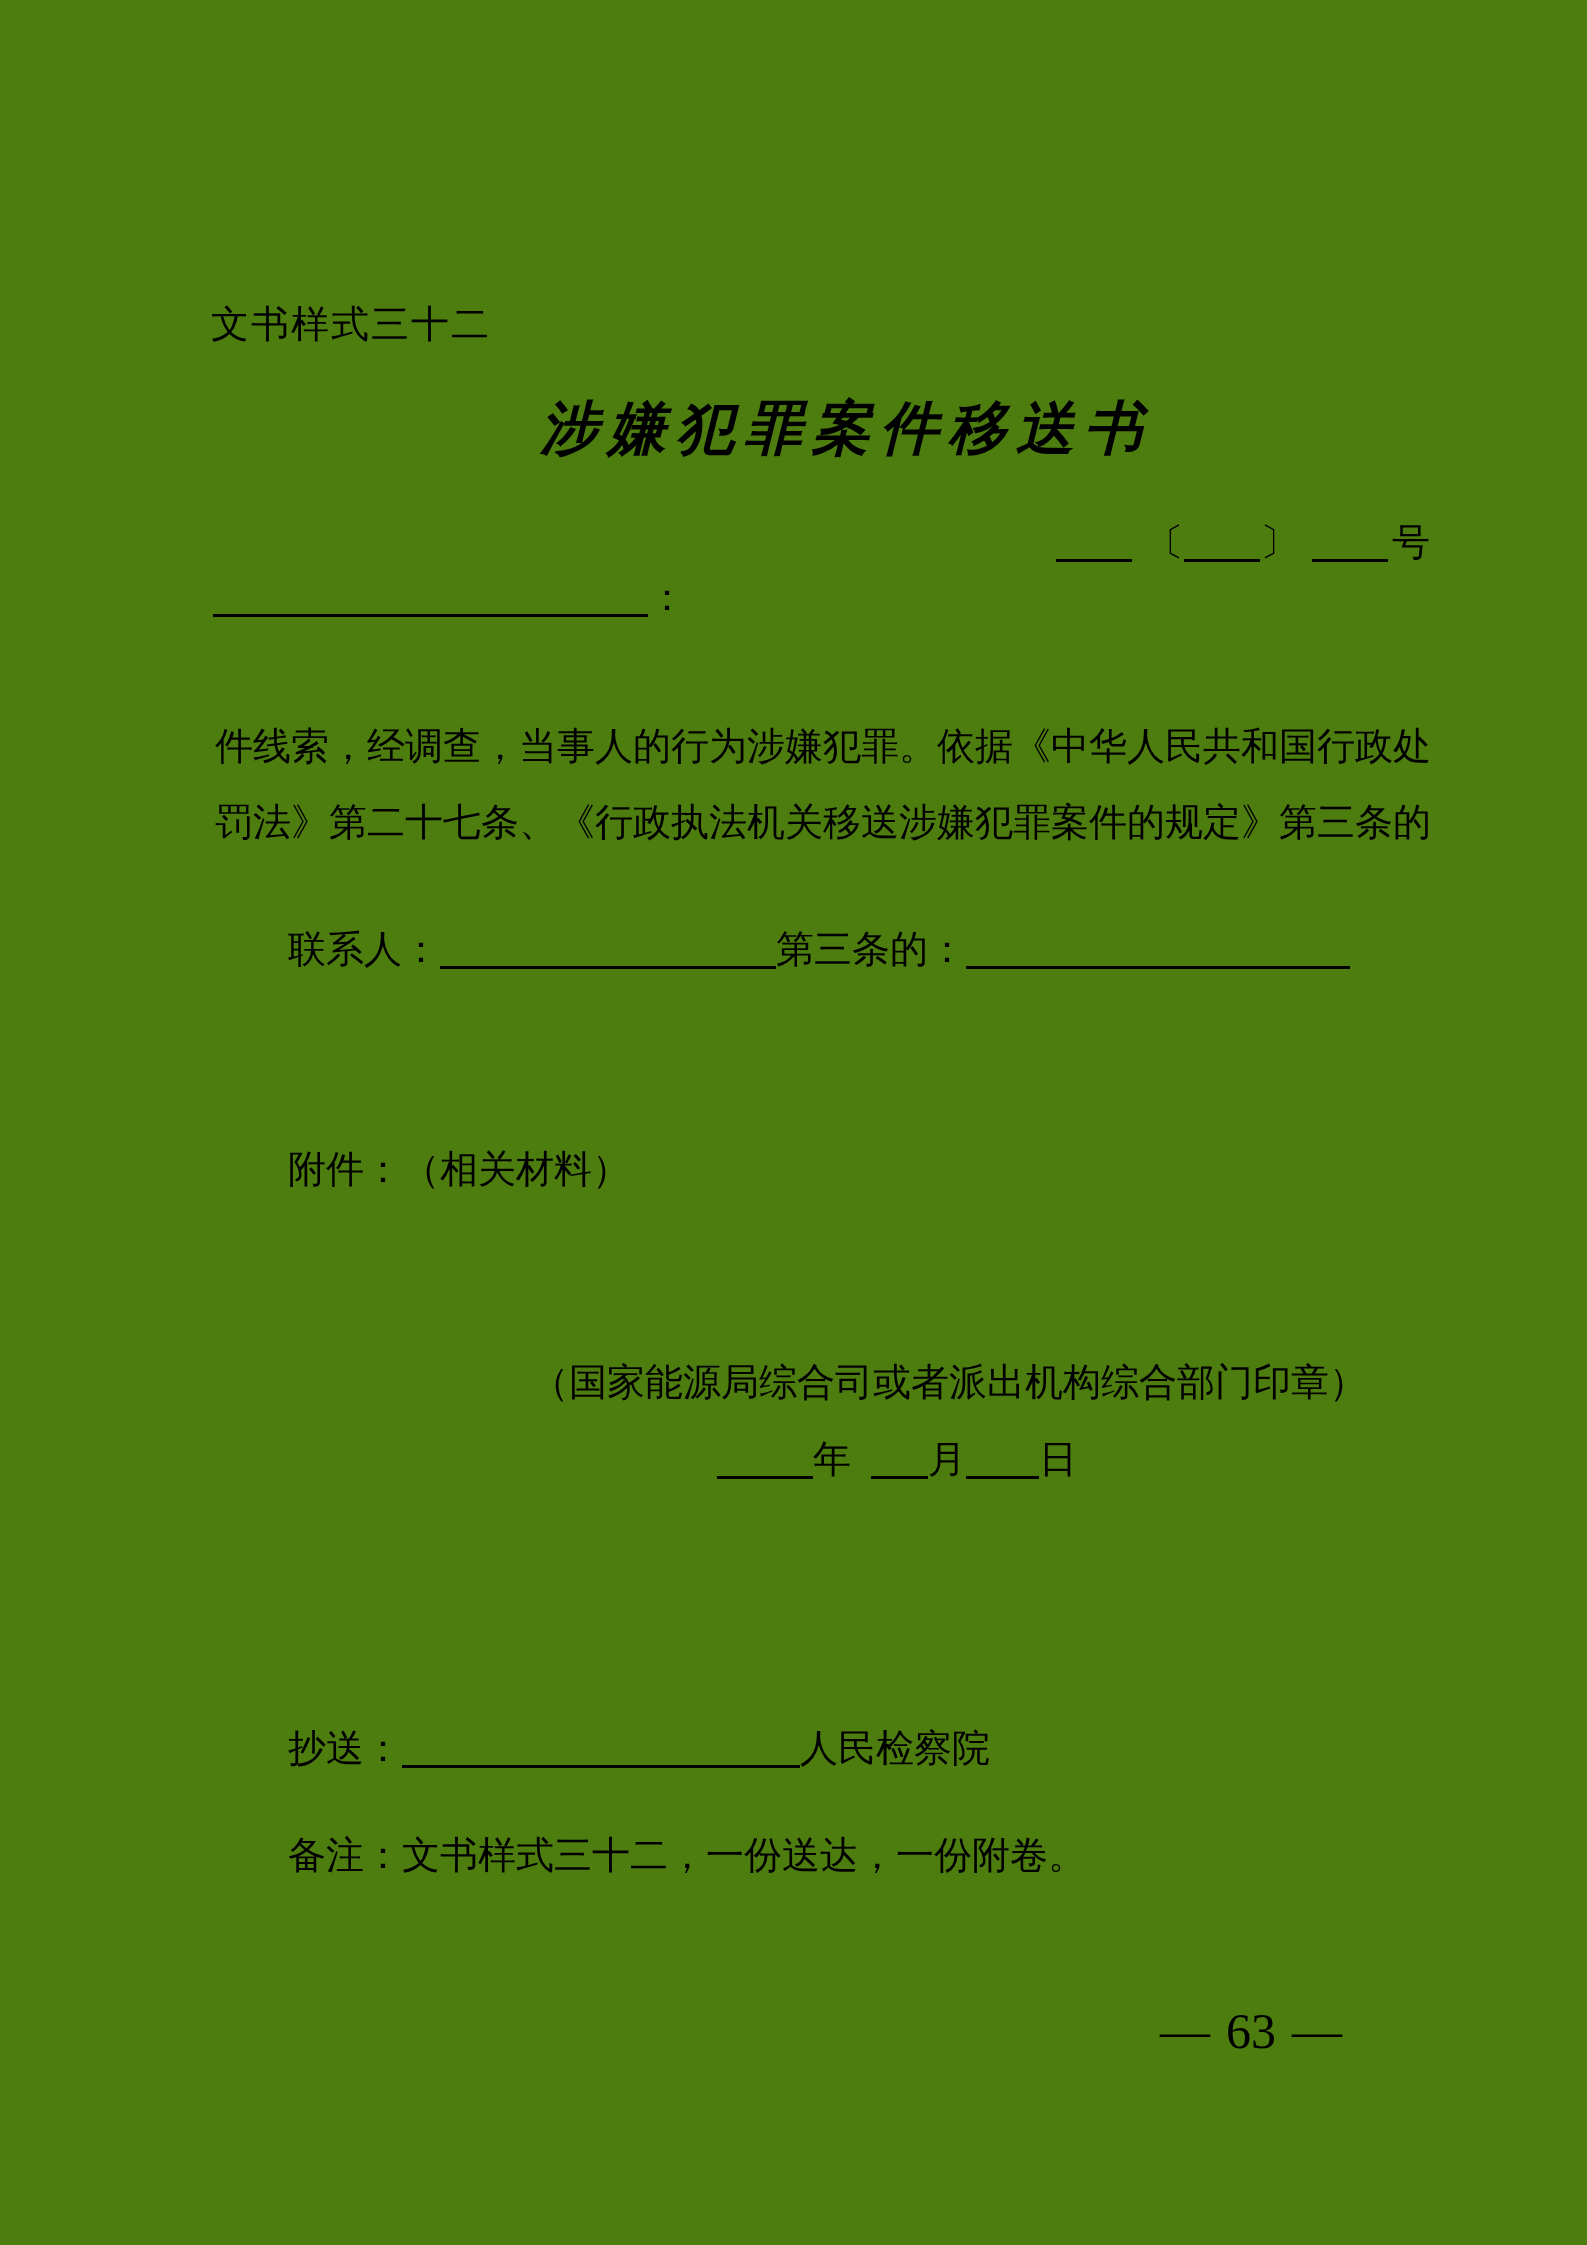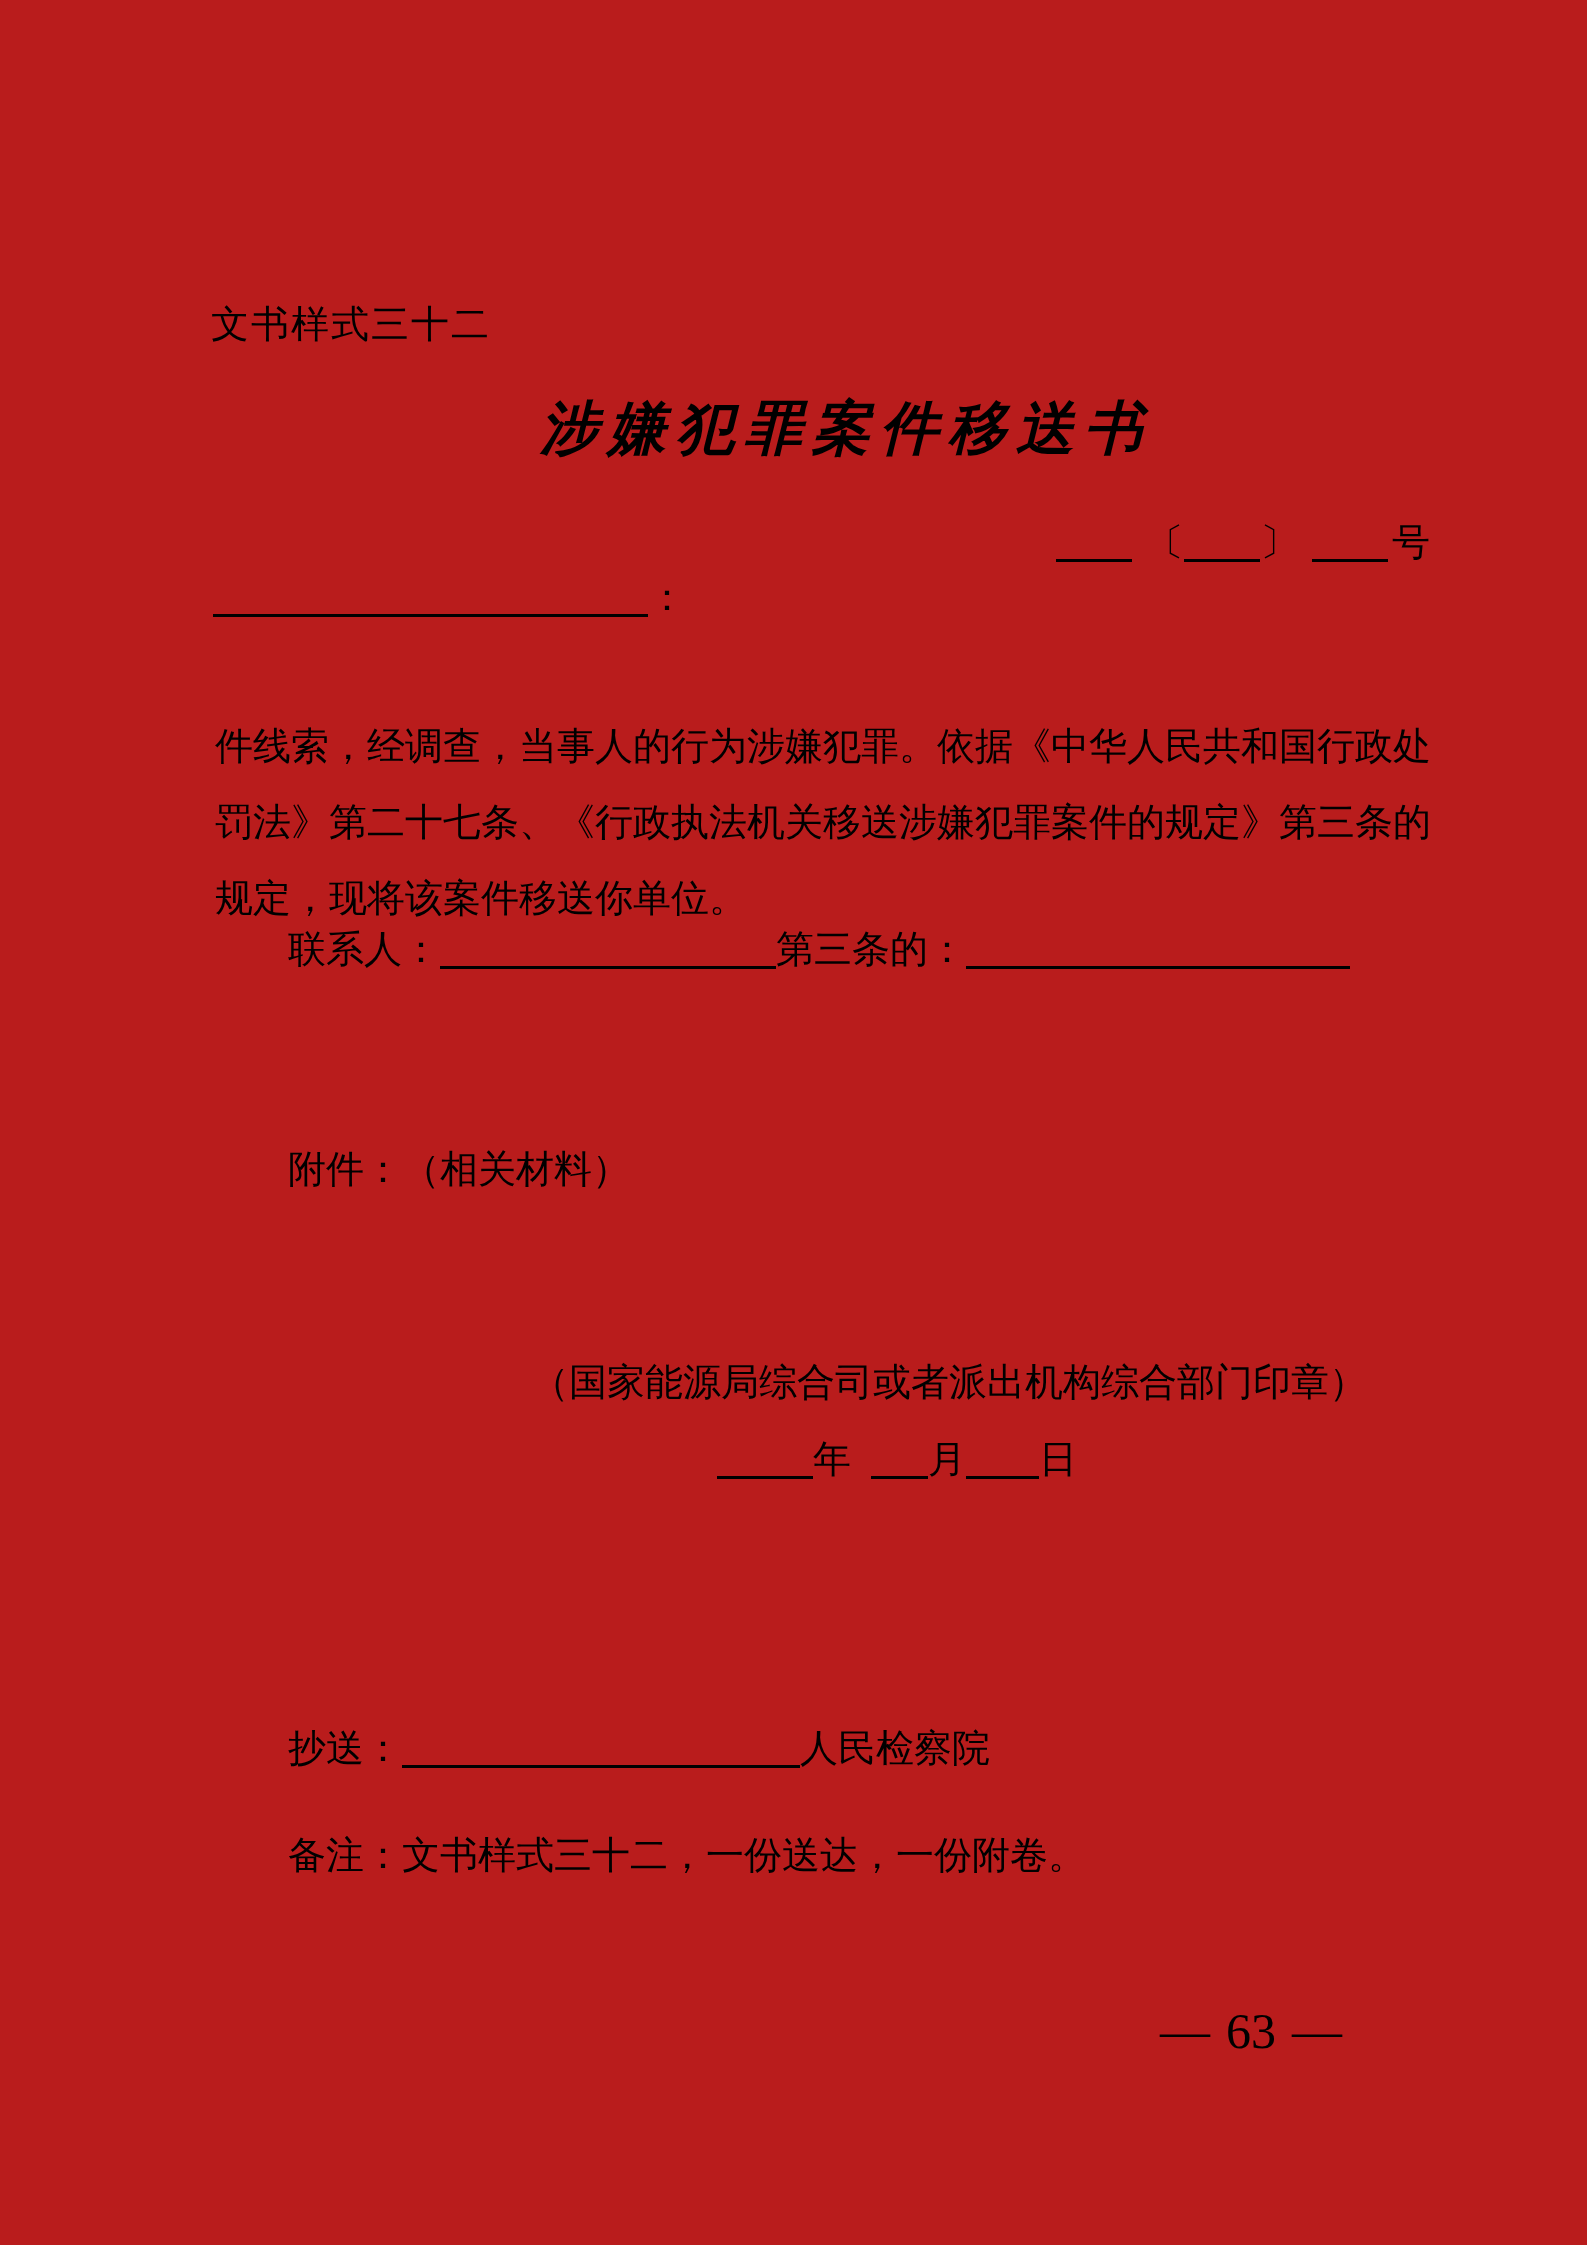--- a/index.html
+++ b/index.html
@@ -4,21 +4,21 @@
 <style>
   html, body {
     margin: 0;
     padding: 0;
     background: #ffffff;
   }
   .page {
     position: relative;
     width: 1587px;
     height: 2245px;
-    background: #b91c1c;
+    background: #4d7c0f;
     color: #000000;
     font-family: "Liberation Serif", "DejaVu Serif", serif;
     font-size: 38px;
     line-height: 1;
     overflow: hidden;
   }
   .abs {
     position: absolute;
     white-space: nowrap;
   }
@@ -118,21 +118,20 @@
     <span class="blank"></span><span class="gap-l">〔</span><span class="blank"></span><span>〕</span><span class="blank gap-l"></span><span class="gap-s">号</span>
   </div>
 
   <div class="abs recipient-line">
     <span class="blank"></span><span>：</span>
   </div>
 
 
   <div class="abs body-line body-line-2">件线索，经调查，当事人的行为涉嫌犯罪。依据《中华人民共和国行政处</div>
   <div class="abs body-line body-line-3">罚法》第二十七条、《行政执法机关移送涉嫌犯罪案件的规定》第三条的</div>
-  <div class="abs body-line body-line-4">规定，现将该案件移送你单位。</div>
 
   <div class="abs contact-line">
     <span>联系人：</span><span class="blank blank-person"></span><span>第三条的：</span><span class="blank blank-phone"></span>
   </div>
 
 
   <div class="abs attachment-line">附件：（相关材料）</div>
 
   <div class="abs date-line">
     <span class="blank blank-year"></span><span>年</span><span class="blank blank-month"></span><span>月</span><span class="blank blank-day"></span><span>日</span>

